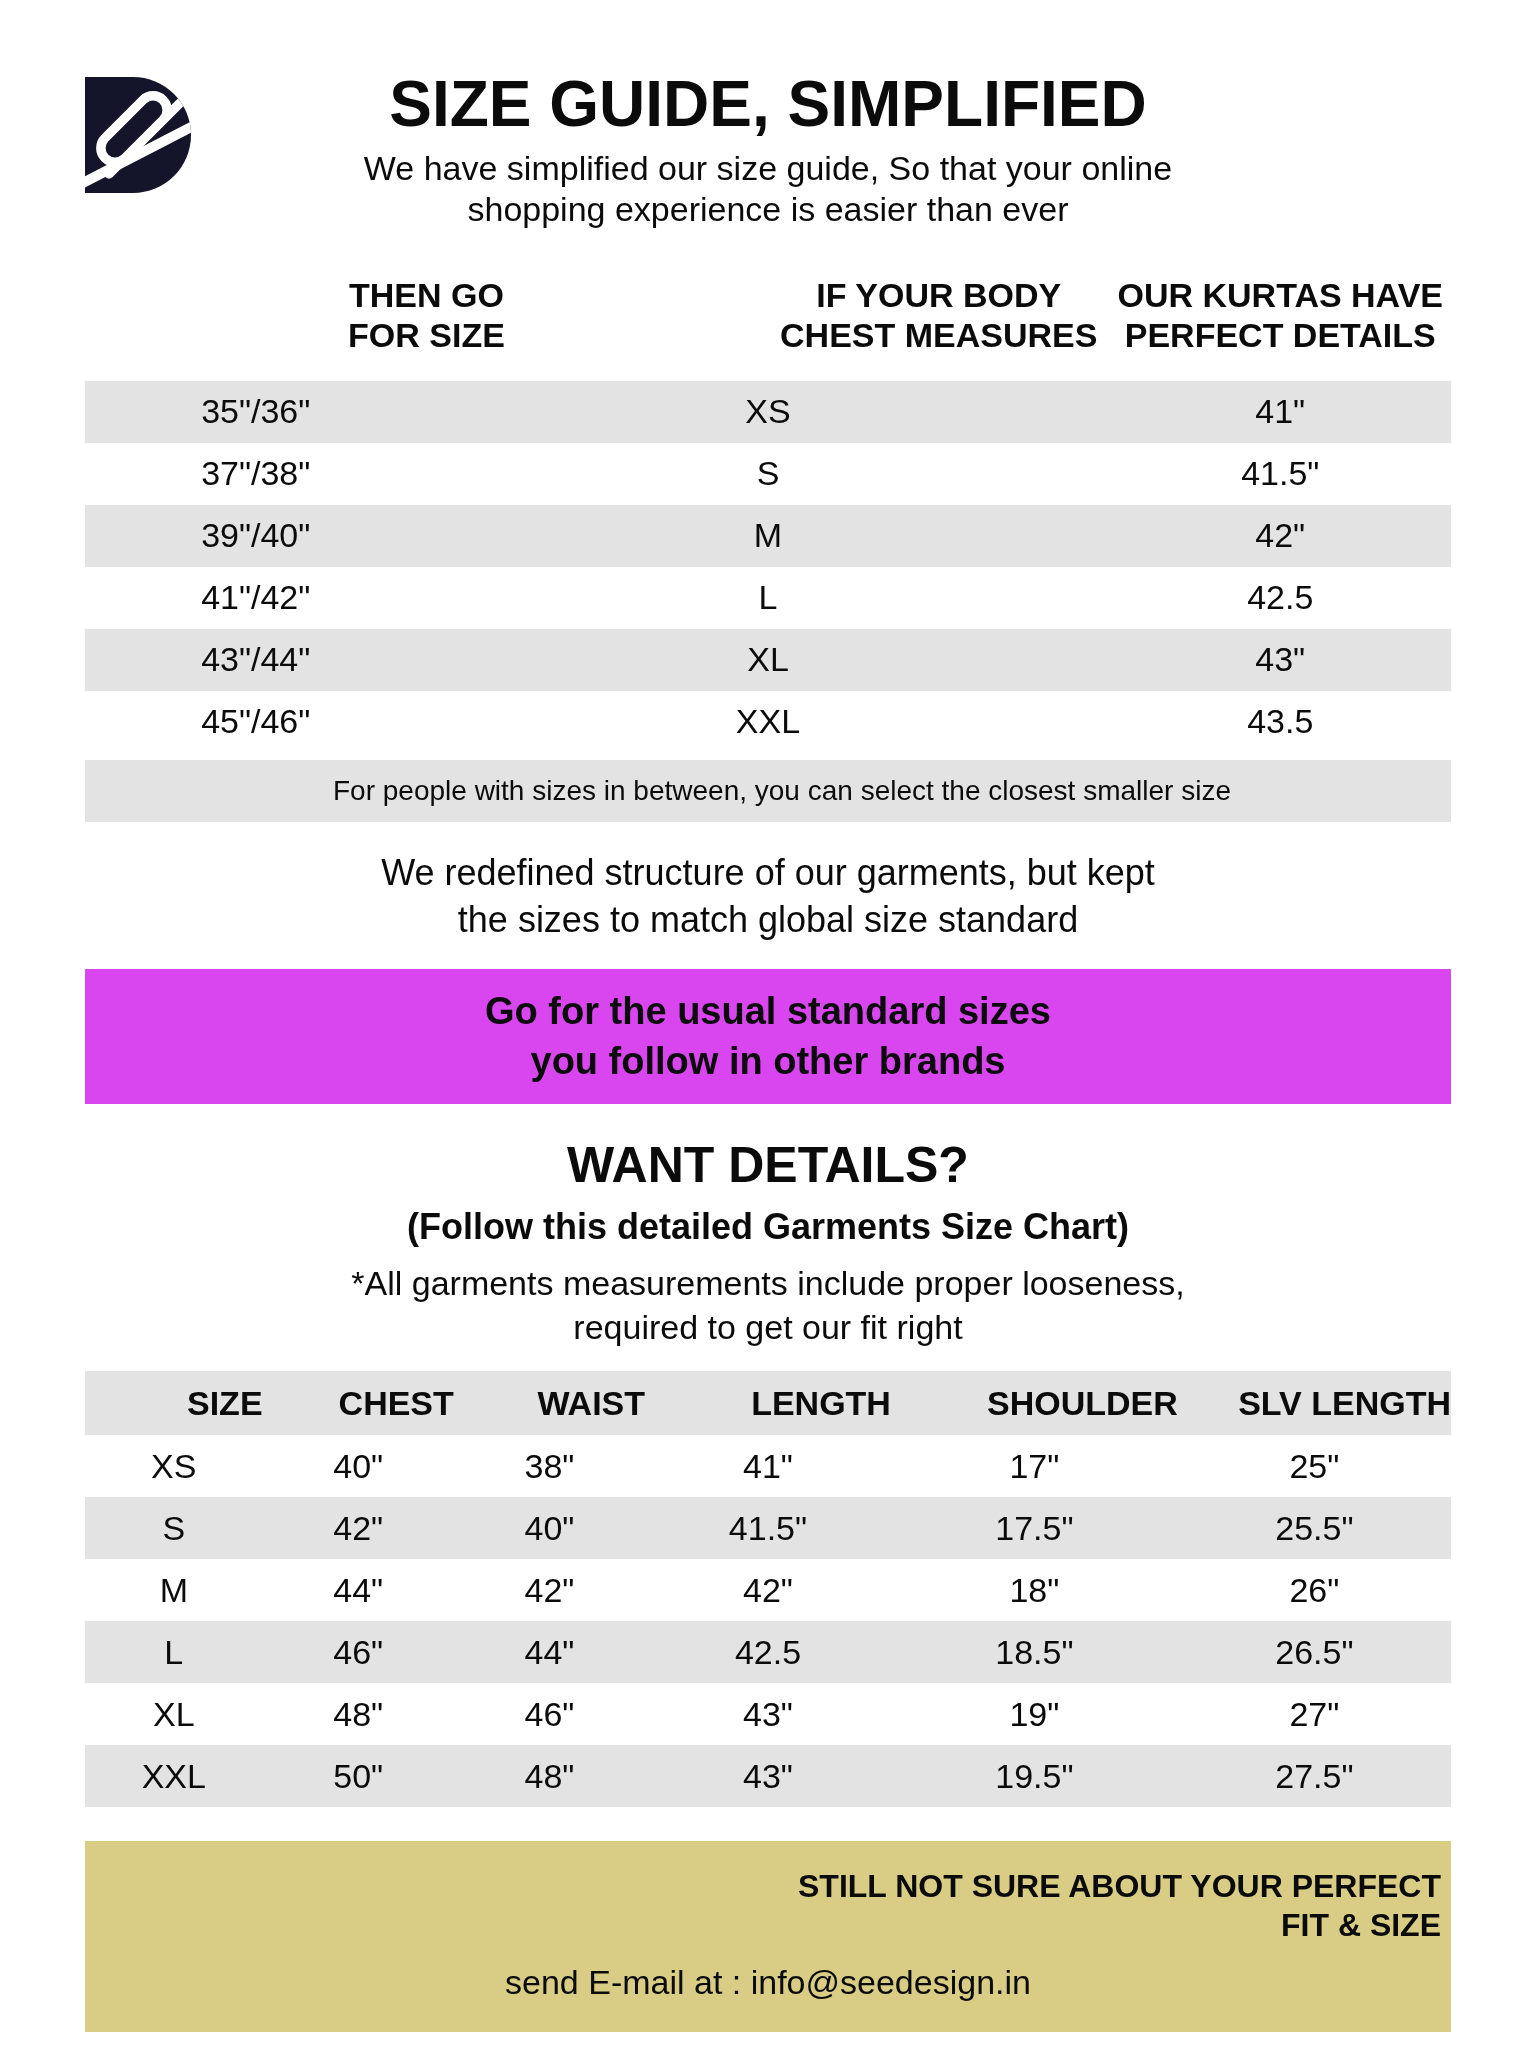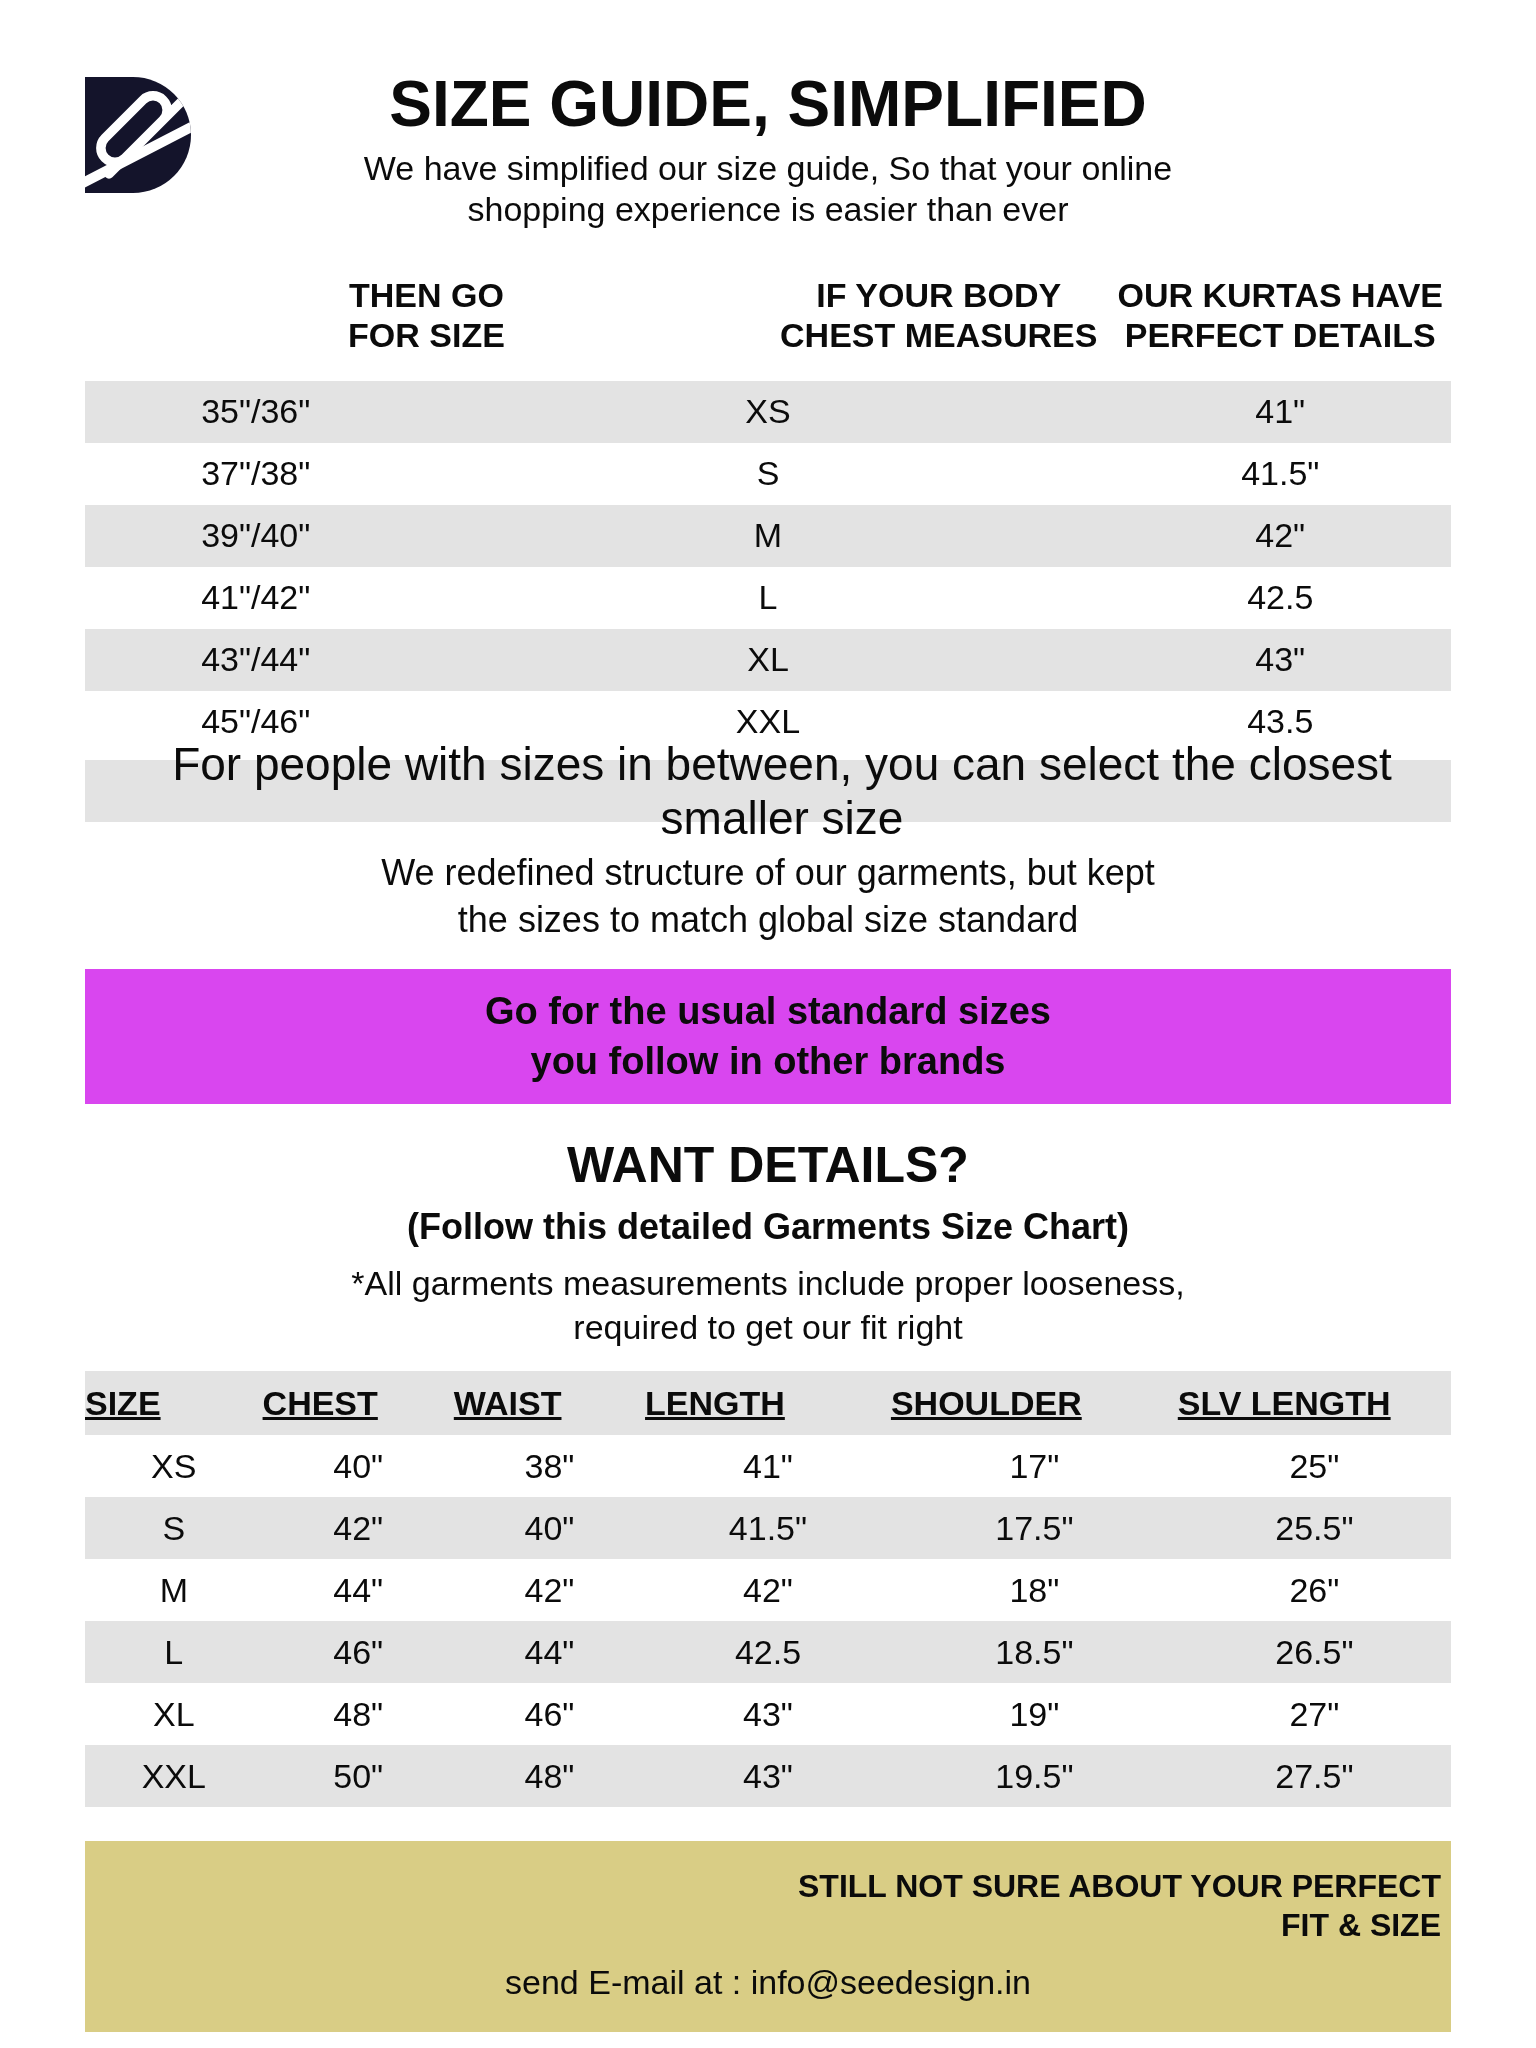--- a/index.html
+++ b/index.html
@@ -40,21 +40,21 @@
   .w50 { width: 50%; }
 
   .t1-body { margin-top: 26px; }
   .t1-row { display: flex; align-items: center; height: 62px; font-size: 34px; }
   .t1-row:nth-child(odd) { background: #e3e3e3; }
   .t1-row .cell { text-align: center; }
 
   .t1-footnote {
     margin-top: 7px; height: 62px; background: #e3e3e3;
     display: flex; align-items: center; justify-content: center;
-    font-size: 46px; text-align: center; padding-left: 28px;
+    font-size: 28px; text-align: center; padding-left: 28px;
   }
 
   .redefined-note {
     margin-top: 28px; text-align: center;
     font-size: 36px; line-height: 1.3;
   }
 
   .gold-banner {
     margin-top: 26px; background: #d946ef;
     text-align: center; padding: 18px 10px;
@@ -74,21 +74,21 @@
     margin-top: 14px; text-align: center;
     font-size: 34px; line-height: 1.28;
   }
 
   
   .t2 { margin-top: 22px; }
   .t2-header-row {
     display: flex; align-items: center; height: 64px;
     background: #e3e3e3; font-weight: bold; font-size: 34px;
   }
-  .t2-header-row .cell { text-align: left; text-decoration: underline; }
+  .t2-header-row .cell { text-align: right; }
   .t2-row { display: flex; align-items: center; height: 62px; font-size: 34px; }
   .t2-body .t2-row:nth-child(even) { background: #e3e3e3; }
   .t2-row .cell { text-align: center; }
 
   
   .gold-banner-bottom {
     margin-top: 34px; background: #d9cd85;
     text-align: center; padding: 26px 10px 30px 10px;
   }
   .gold-banner-bottom .big-line { font-weight: bold; font-size: 32px; line-height: 1.22; text-align: right; }

